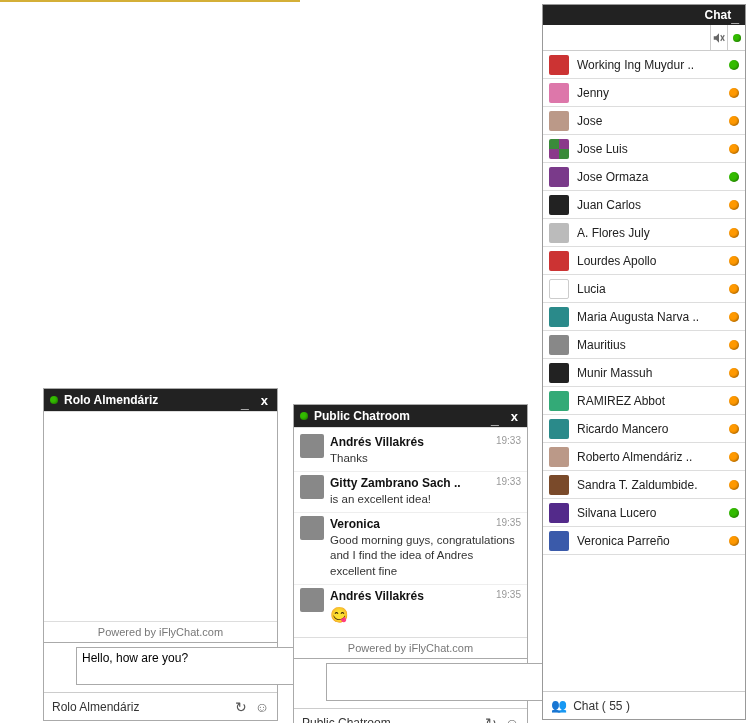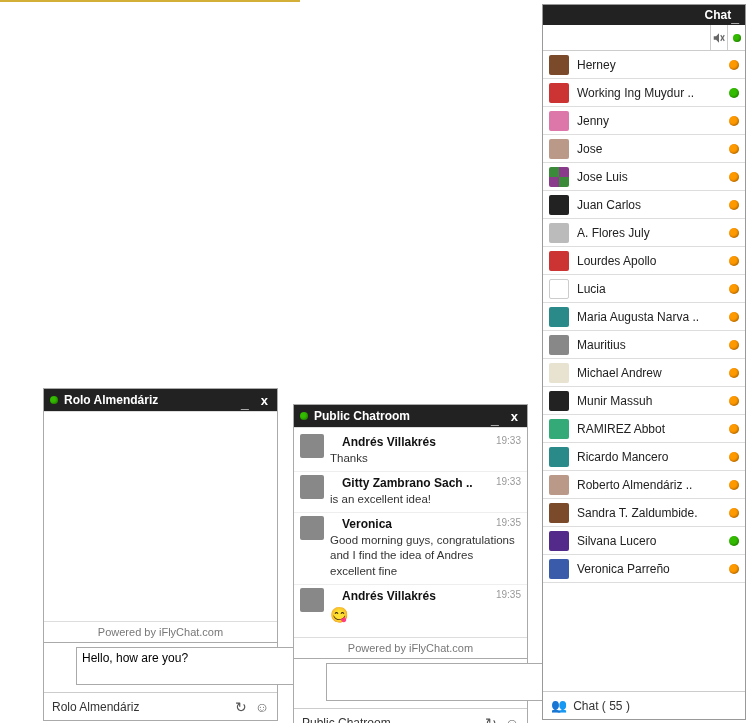--- a/index.html
+++ b/index.html
@@ -64,21 +64,21 @@
     border-bottom: 1px solid #eee;
   }
   .msg:last-child { border-bottom: none;}
   .msg .avatar {
     width: 24px; height: 24px;
     flex: 0 0 24px;
     background: #888;
     border-radius: 2px;
   }
   .msg .content { flex: 1; font-size: 11.5px; color:#333; line-height:1.35;}
-  .msg .sender { font-weight: bold; color: #111; font-size:12px;margin-left:12px;}
+  .msg .sender { font-weight: bold; color: #111; font-size:12px;}
   .msg .time { font-size: 10px; color: #999; float: right; margin-left:12px;}
   .msg .text { clear: both; }
   .msg .emoji { font-size:15px;}
   .powered {
     text-align: center;
     font-size: 11px;
     color: #777;
     padding: 4px 0;
     border-top: 1px solid #ddd;
   }
@@ -291,45 +291,45 @@
           <line x1="15" y1="7" x2="21" y2="17" stroke="#666" stroke-width="2"></line>
           <line x1="21" y1="7" x2="15" y2="17" stroke="#666" stroke-width="2"></line>
         </svg>
     </div>
     <div class="mystatus">
       <span class="status-dot dot-green"></span>
     </div>
   </div>
   <div class="roster-list" id="roster-list">
       <div class="roster-item">
-        <div class="avatar av-brown"></div>
-        <div class="uname">Herney</div>
-        <div class="rstatus dot-orange status-dot"></div>
-      </div>
-      <div class="roster-item">
         <div class="avatar av-red"></div>
         <div class="uname">Working Ing Muydur ..</div>
         <div class="rstatus dot-green status-dot"></div>
       </div>
       <div class="roster-item">
         <div class="avatar av-pink"></div>
         <div class="uname">Jenny</div>
         <div class="rstatus dot-orange status-dot"></div>
       </div>
       <div class="roster-item">
         <div class="avatar av-tan"></div>
         <div class="uname">Jose</div>
         <div class="rstatus dot-orange status-dot"></div>
       </div>
       <div class="roster-item">
         <div class="avatar av-pixel"></div>
         <div class="uname">Jose Luis</div>
         <div class="rstatus dot-orange status-dot"></div>
       </div>
       <div class="roster-item">
+        <div class="avatar av-purple"></div>
+        <div class="uname">Jose Ormaza</div>
+        <div class="rstatus dot-green status-dot"></div>
+      </div>
+      <div class="roster-item">
         <div class="avatar av-black"></div>
         <div class="uname">Juan Carlos</div>
         <div class="rstatus dot-orange status-dot"></div>
       </div>
       <div class="roster-item">
         <div class="avatar av-lgray"></div>
         <div class="uname">A. Flores July</div>
         <div class="rstatus dot-orange status-dot"></div>
       </div>
       <div class="roster-item">
@@ -343,25 +343,20 @@
         <div class="rstatus dot-orange status-dot"></div>
       </div>
       <div class="roster-item">
         <div class="avatar av-teal"></div>
         <div class="uname">Maria Augusta Narva ..</div>
         <div class="rstatus dot-orange status-dot"></div>
       </div>
       <div class="roster-item">
         <div class="avatar av-gray"></div>
         <div class="uname">Mauritius</div>
-        <div class="rstatus dot-orange status-dot"></div>
-      </div>
-      <div class="roster-item">
-        <div class="avatar av-beige"></div>
-        <div class="uname">Michael Andrew</div>
         <div class="rstatus dot-orange status-dot"></div>
       </div>
       <div class="roster-item">
         <div class="avatar av-black"></div>
         <div class="uname">Munir Massuh</div>
         <div class="rstatus dot-orange status-dot"></div>
       </div>
       <div class="roster-item">
         <div class="avatar av-green"></div>
         <div class="uname">RAMIREZ Abbot</div>

